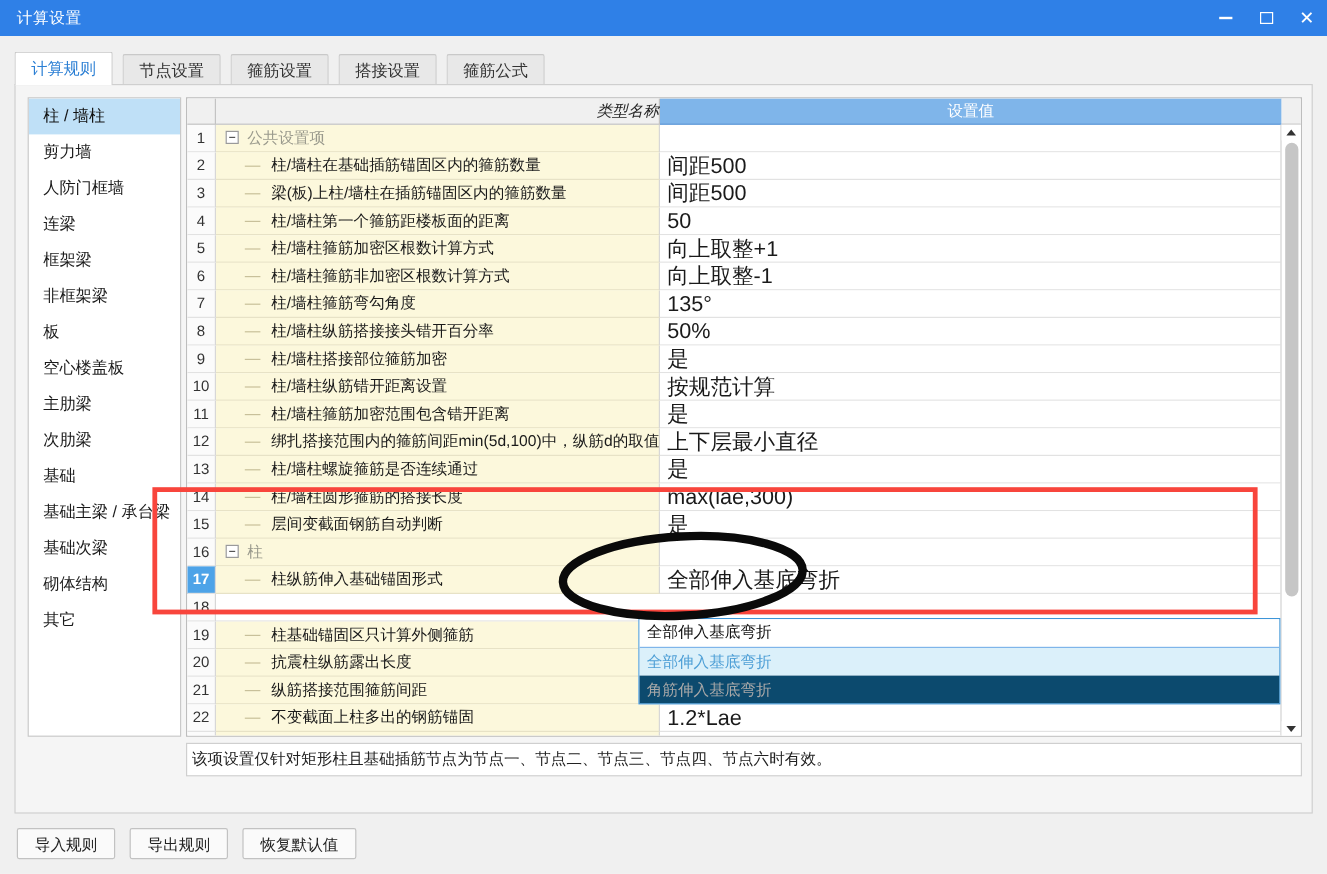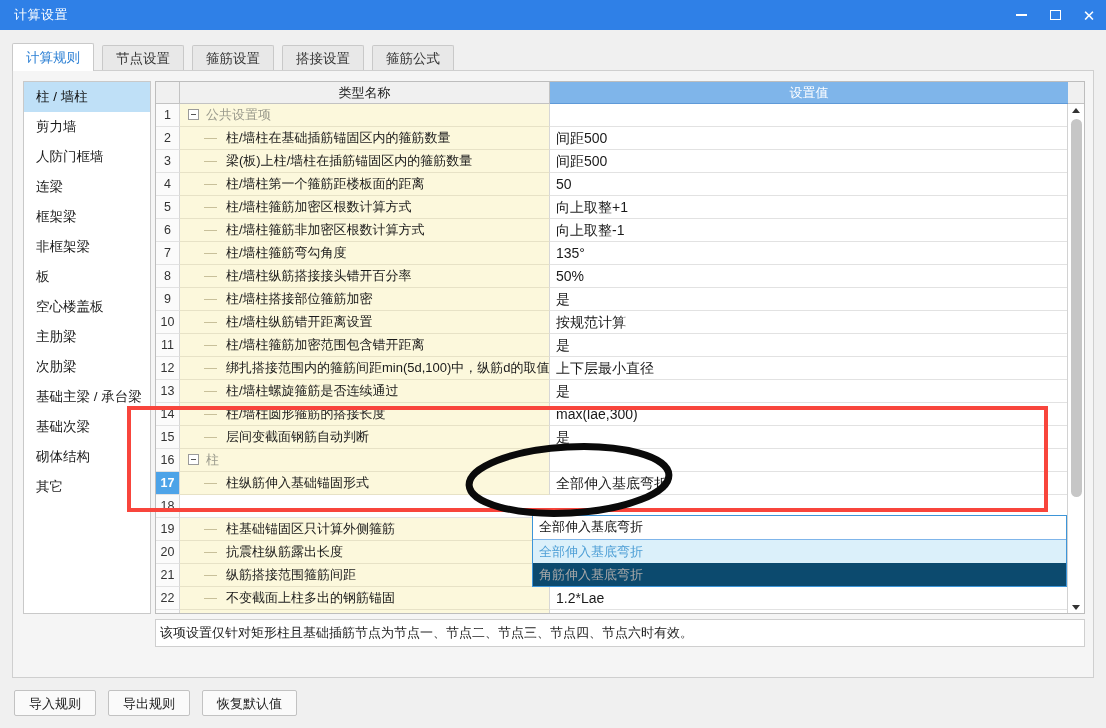--- a/index.html
+++ b/index.html
@@ -64,21 +64,21 @@
     background:#fff;border:1px solid #bdbdbd;box-sizing:border-box;overflow:hidden;
   }
   .gridhead{display:flex;height:22px;box-sizing:border-box;}
   .hd-num{
     width:24px;background:#f0f0f0;border-right:1px solid #c3c3c3;
     border-bottom:1px solid #c3c3c3;box-sizing:border-box;
   }
   .hd-name{
     width:370px;background:#f0f0f0;border-right:1px solid #c3c3c3;
     border-bottom:1px solid #c3c3c3;box-sizing:border-box;
-    text-align:center;line-height:21px;font-size:13px;color:#222;
+    text-align:right;line-height:21px;font-size:13px;color:#222;font-style:italic;
   }
   .hd-val{
     flex:1;background:#7fb5ea;border-bottom:1px solid #5f9ad8;box-sizing:border-box;
     text-align:center;line-height:21px;font-size:13px;color:#fff;
   }
   .hd-pad{width:16px;background:#f0f0f0;border-bottom:1px solid #c3c3c3;box-sizing:border-box;}
 
   .gridbody{position:absolute;left:0;top:22px;width:912px;height:510px;overflow:hidden;}
   .row{display:flex;height:23px;box-sizing:border-box;}
   .c-num{
@@ -88,21 +88,21 @@
   }
   .row.sel .c-num{background:#4da3e8;color:#fff;font-weight:bold;}
   .c-name{
     width:370px;box-sizing:border-box;border-right:1px solid #d7d7d7;
     border-bottom:1px solid #e7e2c6;background:#fcf8dc;
     font-size:13px;color:#1a1a1a;line-height:22px;position:relative;
     white-space:nowrap;overflow:hidden;
   }
   .c-val{
     flex:1;box-sizing:border-box;border-bottom:1px solid #e2e2e2;background:#fff;
-    font-size:14px;color:#1a1a1a;line-height:22px;padding-left:6px;
+    font-size:18px;color:#1a1a1a;line-height:22px;padding-left:6px;
     white-space:nowrap;overflow:hidden;
   }
   
   .row.group .c-name{color:#9a9a8d;}
   .tree-box{
     position:absolute;left:8px;top:5px;width:11px;height:11px;
     border:1px solid #9a9a9a;background:#fff;box-sizing:border-box;
   }
   .tree-box::before{
     content:"";position:absolute;left:2px;top:4px;width:5px;height:1px;background:#555;
@@ -203,20 +203,21 @@
         <div class="side-item active">柱 / 墙柱</div>
         <div class="side-item">剪力墙</div>
         <div class="side-item">人防门框墙</div>
         <div class="side-item">连梁</div>
         <div class="side-item">框架梁</div>
         <div class="side-item">非框架梁</div>
         <div class="side-item">板</div>
         <div class="side-item">空心楼盖板</div>
         <div class="side-item">主肋梁</div>
         <div class="side-item">次肋梁</div>
+        <div class="side-item">基础</div>
         <div class="side-item">基础主梁 / 承台梁</div>
         <div class="side-item">基础次梁</div>
         <div class="side-item">砌体结构</div>
         <div class="side-item">其它</div>
       </div>
 
       <div class="gridwrap">
 
         <div class="gridhead">
           <div class="hd-num"></div>

